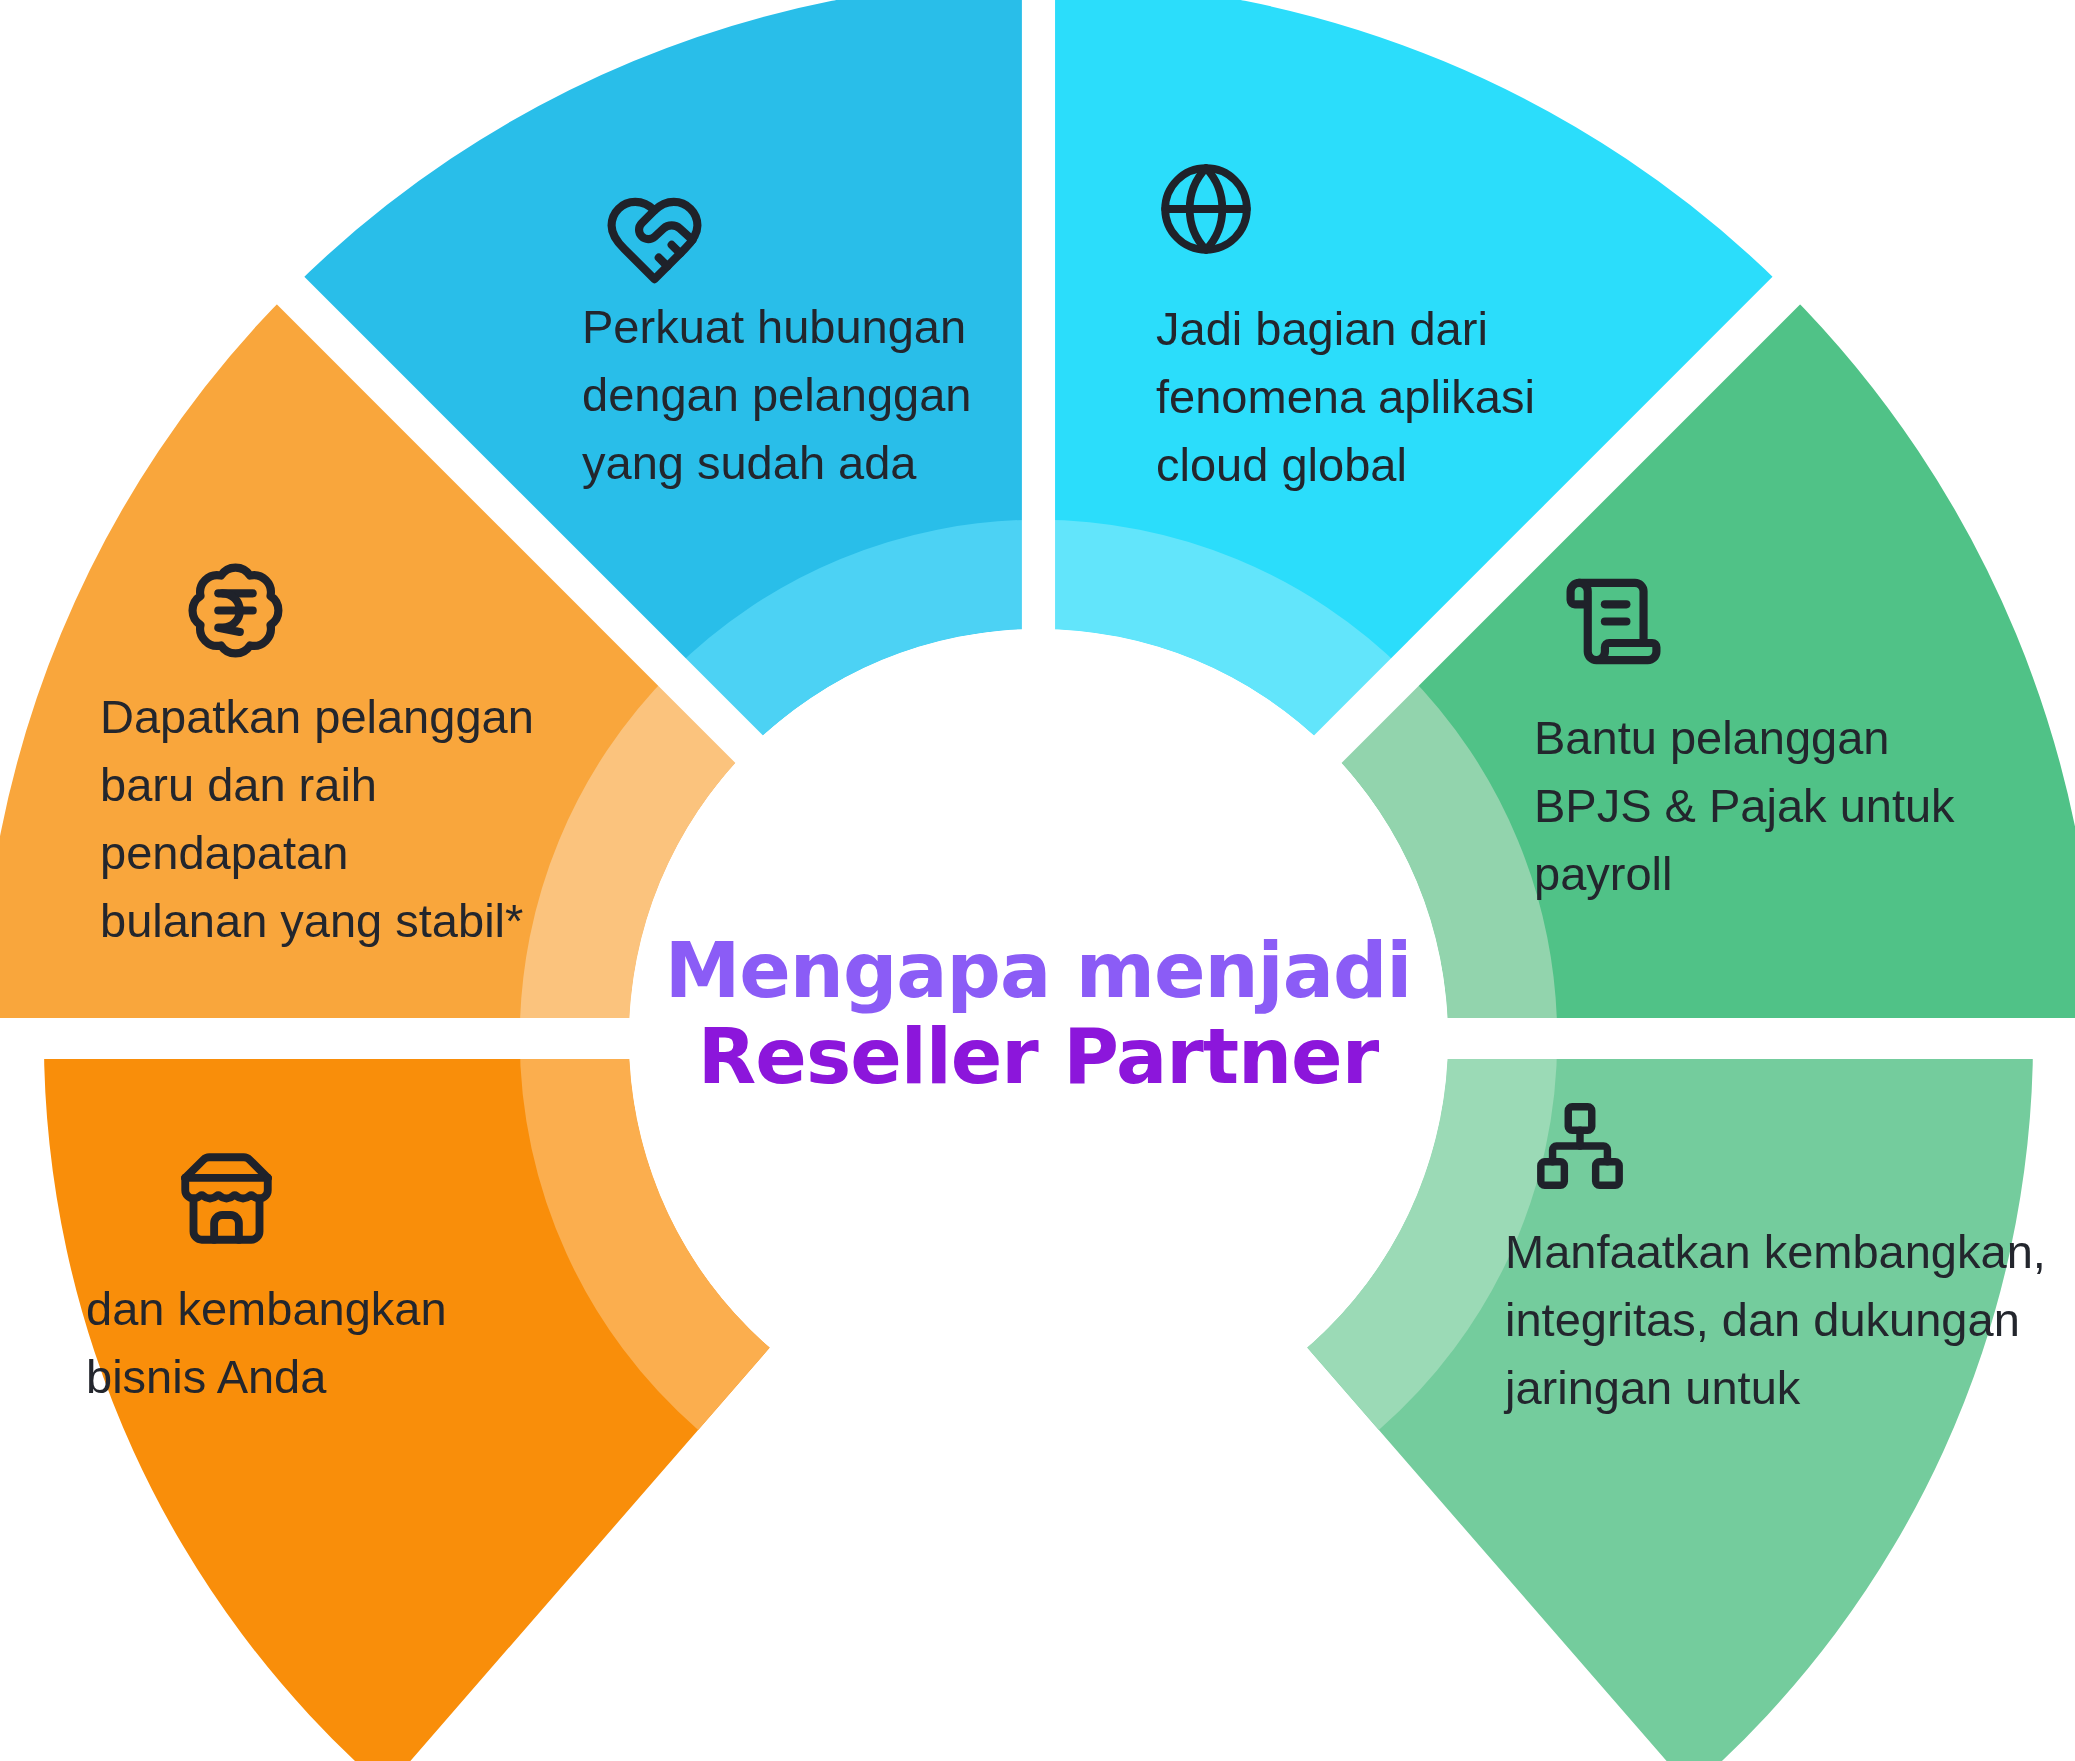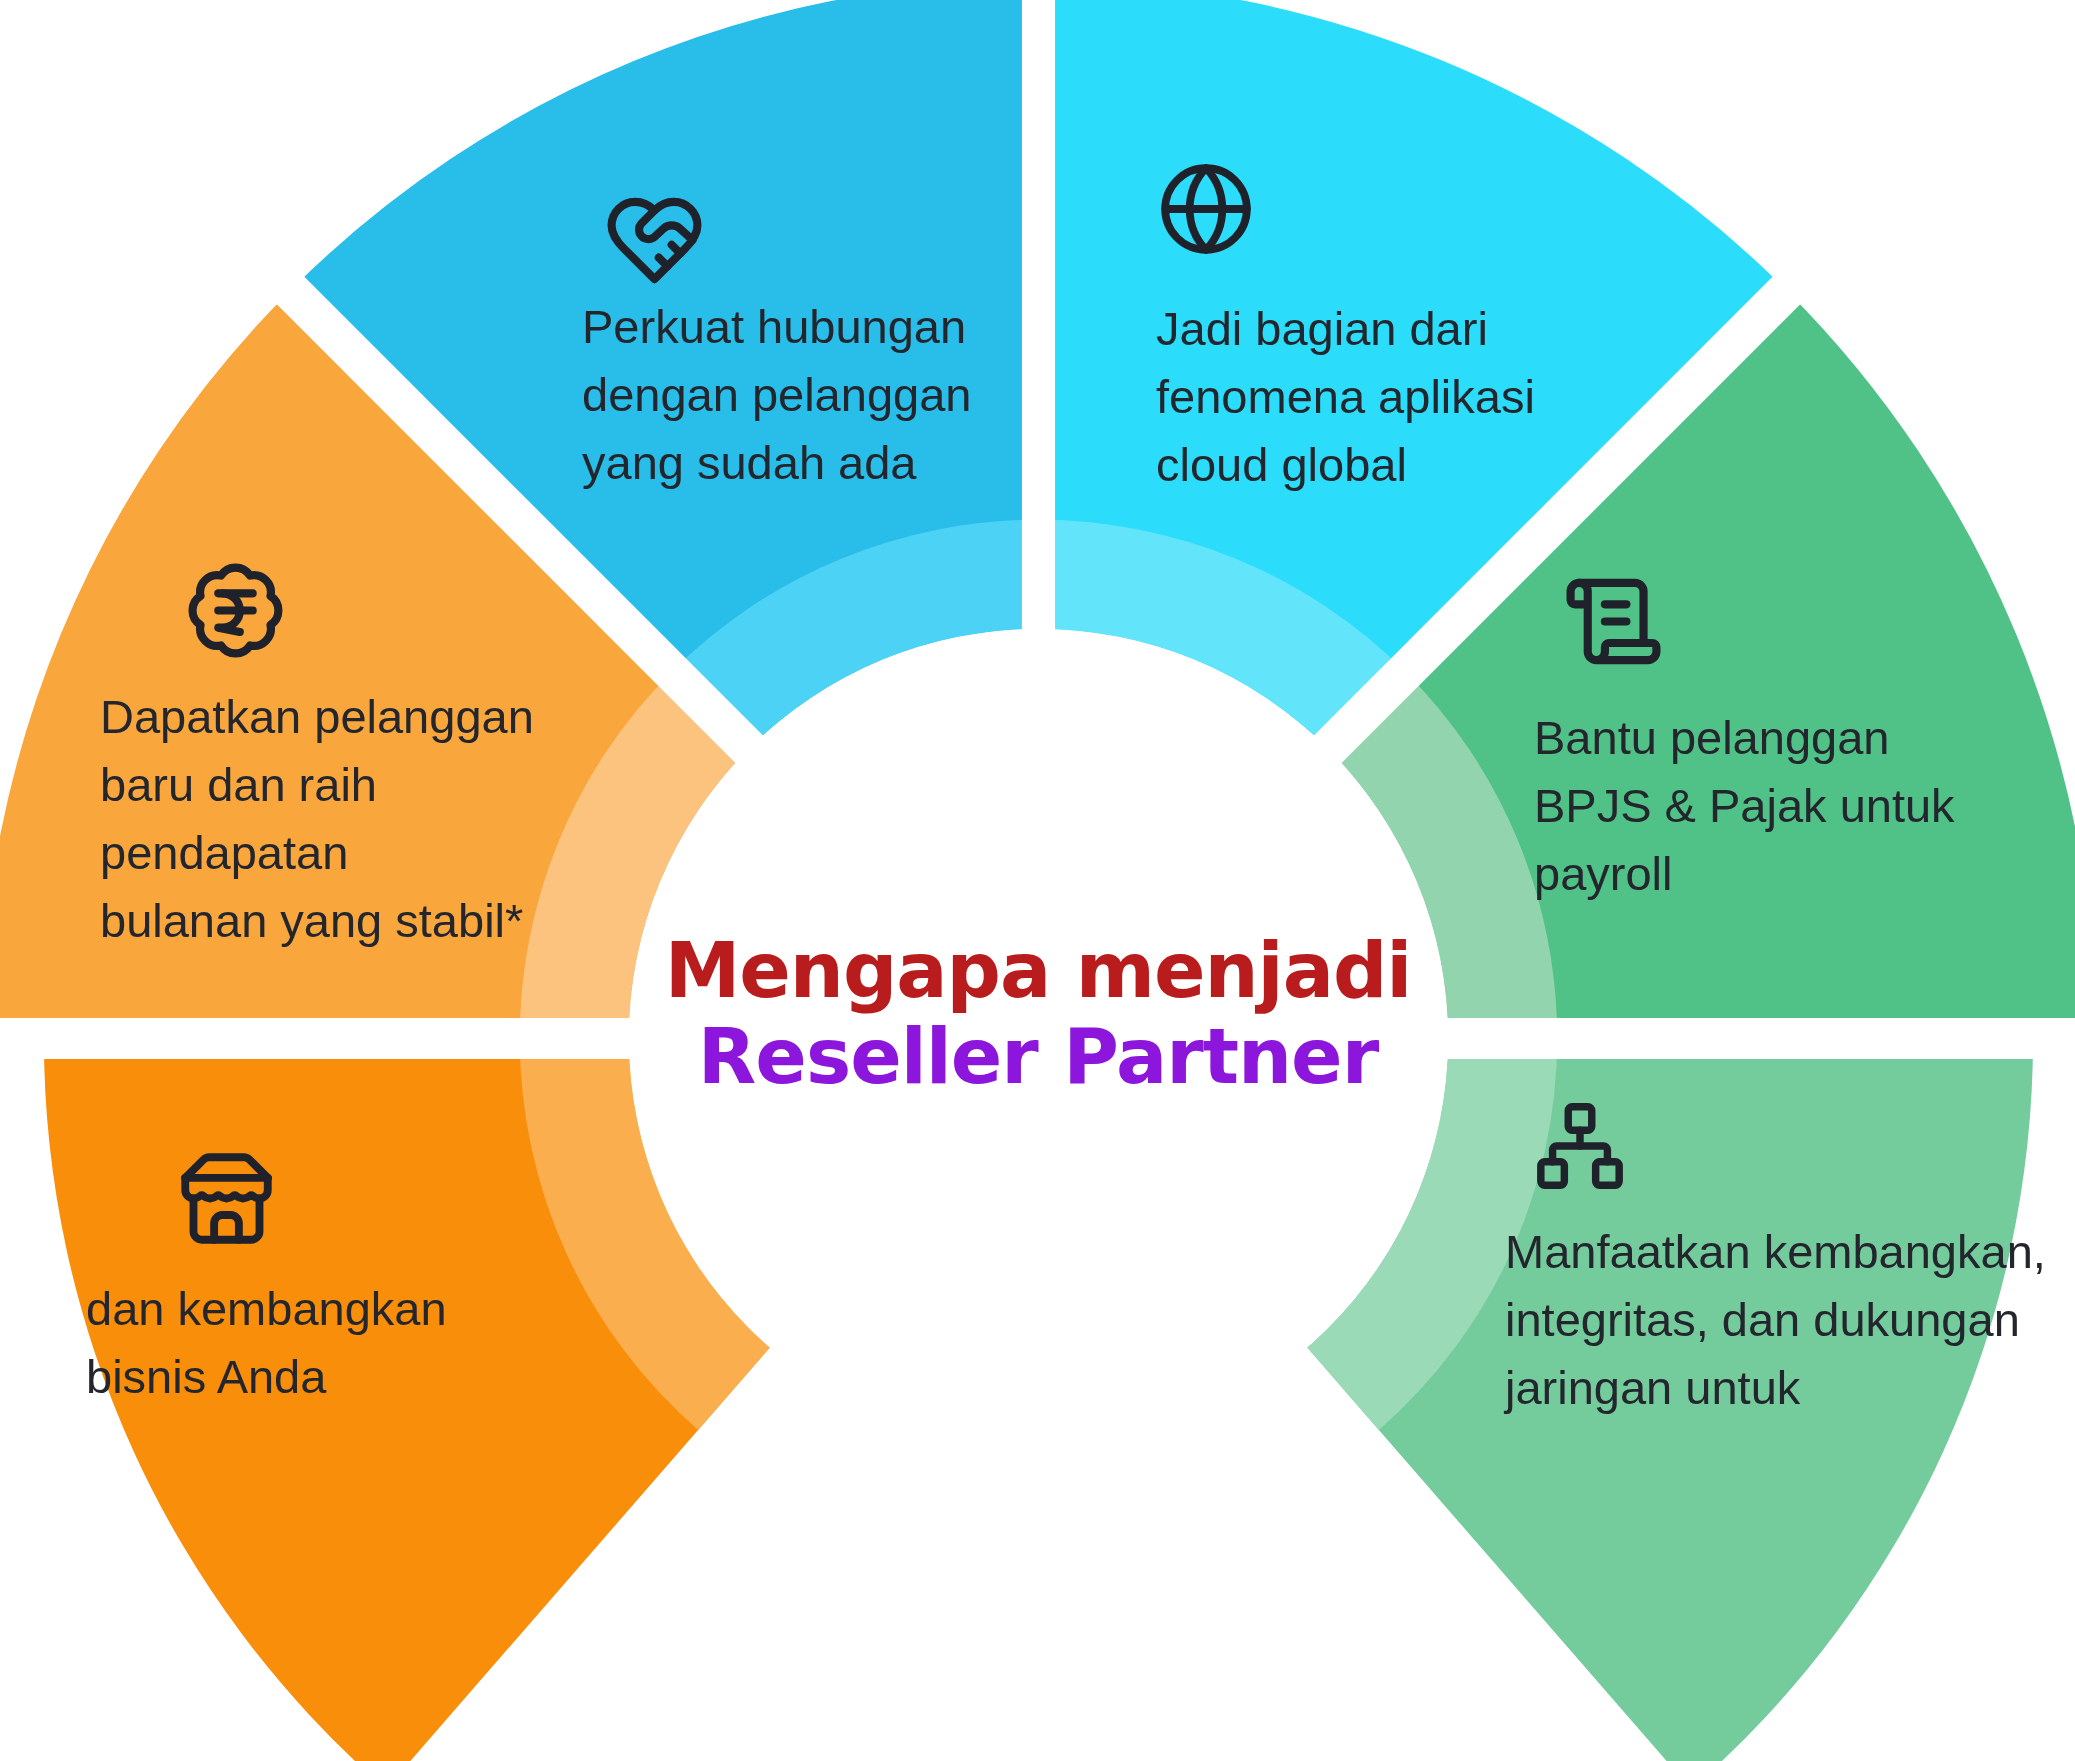--- a/index.html
+++ b/index.html
@@ -21,21 +21,21 @@
   }
   .seg-icon{position:absolute;color:#1F222A;}
   .seg-icon svg{display:block;}
   #center-title{
     position:absolute;
     left:453px;top:928px;width:1170px;
     text-align:center;
     font-family:"DejaVu Sans","Liberation Sans",sans-serif;
   }
   #center-title .t1{
-    font-size:76px;font-weight:800;color:#b91c1c;line-height:86px;letter-spacing:-1px;
+    font-size:76px;font-weight:800;color:#8b5cf6;line-height:86px;letter-spacing:-1px;
   }
   #center-title .t2{
     font-size:76px;font-weight:700;color:#8C16DB;line-height:86px;letter-spacing:-1px;
   }
 </style>
 </head>
 <body>
 
 <div id="stage">
 

